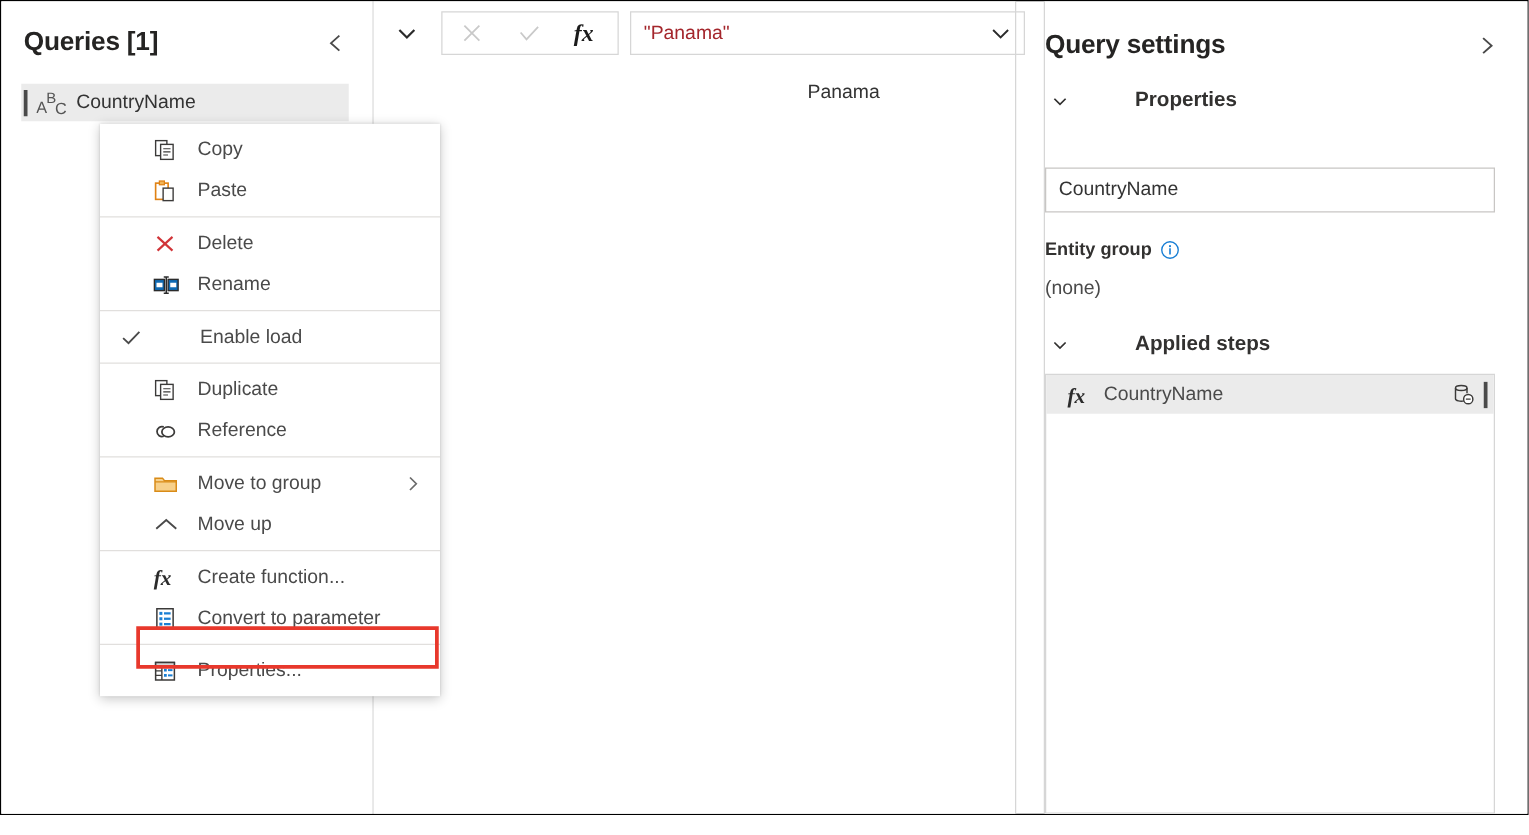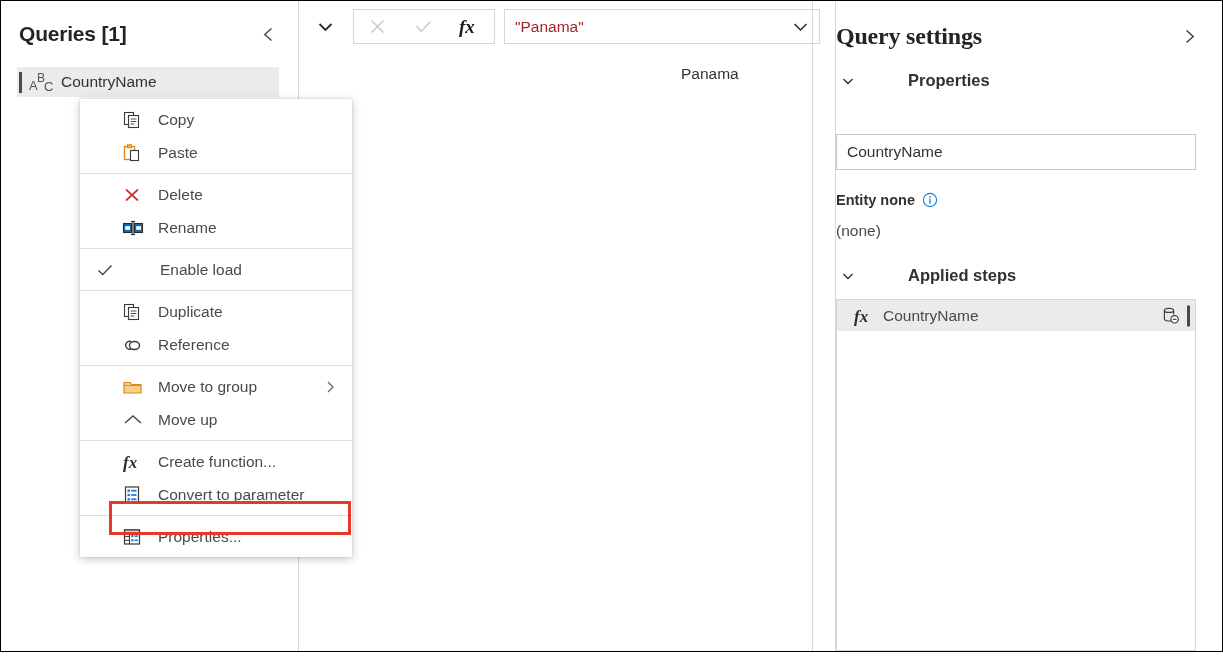--- a/index.html
+++ b/index.html
@@ -203,44 +203,42 @@
     transform: translateY(-50%);
     width: 26px; height: 26px;
     display: flex; align-items: center; justify-content: center;
     cursor: pointer;
   }
   #preview-value {
     position: absolute;
     left: 347px; top: 64px;
     font-size: 15.5px;
     color: #333333;
-    margin-left: 35px;
   }
 
   
   #settings-pane {
     position: absolute;
     left: 835px; top: 0;
     width: 386px; height: 666px;
     background: #ffffff;
   }
   #settings-header {
     position: absolute;
     left: 0px; top: 22px;
     width: 366px;
     display: flex;
     align-items: center;
     justify-content: space-between;
   }
   #settings-title {
-    font-size: 24px;
+    font-size: 21px;
     font-weight: bold;
     color: #252423;
     letter-spacing: -0.2px;
-    font-family: Liberation Serif, serif;
   }
   .section-head {
     display: flex;
     align-items: center;
     cursor: pointer;
     gap: 44px;
   }
   .section-head .sh-chev {
     width: 18px;
     display: flex; align-items: center; justify-content: flex-start;
@@ -586,21 +584,21 @@
       </span>
       <span class="sh-label">Properties</span>
     </div>
 
     <div id="label-name">Name</div>
     <div id="name-input">
       <span class="ni-text">CountryName</span>
     </div>
 
     <div id="label-entity">
-      <span class="le-text">Entity none</span>
+      <span class="le-text">Entity group</span>
       <span class="info-icon">
         <svg width="16" height="16" viewBox="0 0 16 16">
           <circle cx="8" cy="8" r="6.6" fill="none" stroke="#1a7fd4" stroke-width="1.1"></circle>
           <circle cx="8" cy="4.9" r="0.85" fill="#1a7fd4"></circle>
           <rect x="7.35" y="6.6" width="1.3" height="5" fill="#1a7fd4"></rect>
         </svg>
       </span>
     </div>
     <div id="entity-value">(none)</div>
 

